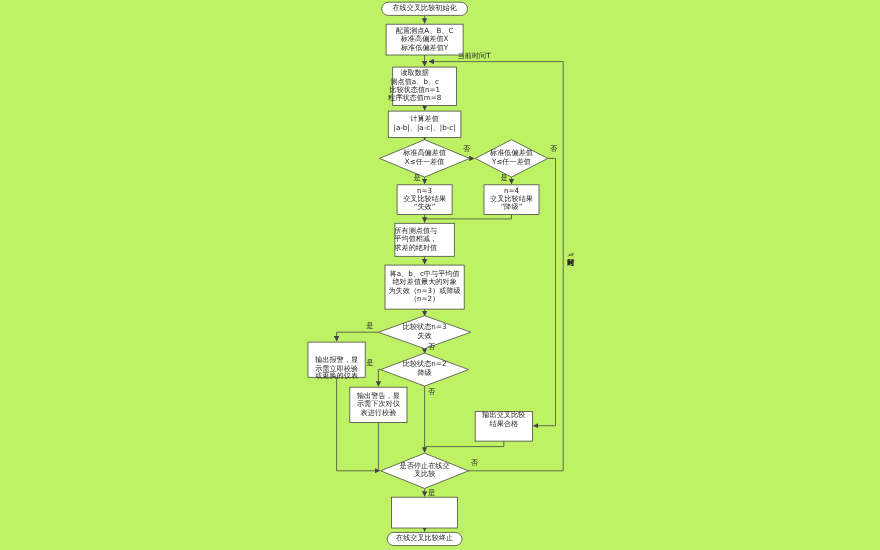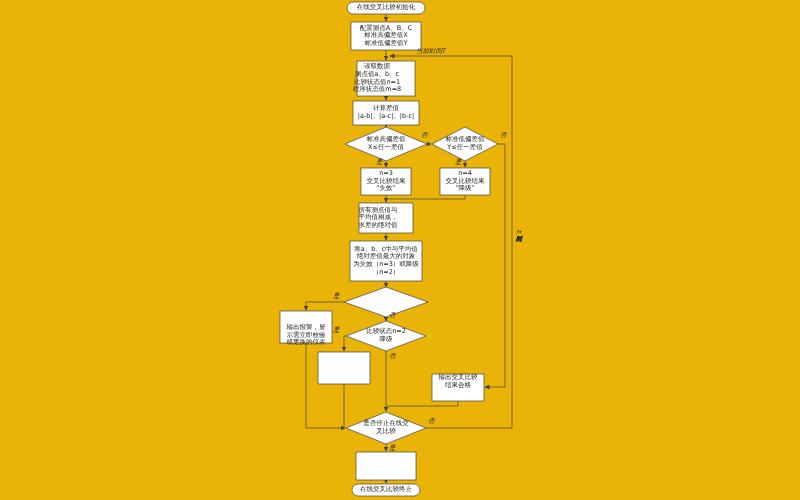--- a/index.html
+++ b/index.html
@@ -1,21 +1,21 @@
 <!DOCTYPE html>
 <html><head>
 <meta charset="utf-8">
 <style>
   html,body{margin:0;padding:0;background:#fff;}
   body{font-family:"DejaVu Sans","Liberation Sans",sans-serif;}
-  .canvas{position:relative;width:800px;height:500px;background:#eab308;overflow:hidden;}
+  .canvas{position:relative;width:800px;height:500px;background:#bef264;overflow:hidden;}
   .layer{position:absolute;left:0;top:0;}
   .node{position:absolute;display:flex;flex-direction:column;align-items:center;justify-content:center;
         font-size:6.5px;line-height:1.18;color:#222;text-align:center;white-space:nowrap;}
-  .elabel{position:absolute;font-size:6.5px;color:#222;white-space:nowrap;font-style:italic;}
+  .elabel{position:absolute;font-size:6.5px;color:#222;white-space:nowrap;}
   .vertical{writing-mode:vertical-rl;}
 </style>
 </head>
 <body>
 
 <div class="canvas">
 
   <svg class="layer" width="800" height="500" viewBox="0 0 800 500">
     <defs>
       <marker id="arr" markerWidth="5" markerHeight="5" refX="4.5" refY="2.5" orient="auto" markerUnits="userSpaceOnUse">
@@ -110,28 +110,37 @@
       <div>所有测点值与</div>
       <div>平均值相减，</div>
       <div>求差的绝对值</div>
     </div>
   <div class="node" style="left:350px;top:241px;width:72px;height:40px">
       <div>将a、b、c中与平均值</div>
       <div>绝对差值最大的对象</div>
       <div>为失效（n=3）或降级</div>
       <div>（n=2）</div>
     </div>
+  <div class="node" style="left:344px;top:287px;width:84px;height:30px">
+      <div>比较状态n=3</div>
+      <div>失效</div>
+    </div>
   <div class="node" style="left:280px;top:311px;width:52px;height:49px">
       <div>输出报警，显</div>
       <div>示需立即校验</div>
       <div>或更换的仪表</div>
     </div>
   <div class="node" style="left:346px;top:321px;width:80px;height:30px">
       <div>比较状态n=2</div>
       <div>降级</div>
+    </div>
+  <div class="node" style="left:318px;top:352px;width:52px;height:32px">
+      <div>输出警告，显</div>
+      <div>示需下次对仪</div>
+      <div>表进行校验</div>
     </div>
   <div class="node" style="left:432px;top:374px;width:52px;height:15px">
       <div>输出交叉比较</div>
       <div>结果合格</div>
     </div>
   <div class="node" style="left:346px;top:412px;width:80px;height:32px">
       <div>是否停止在线交</div>
       <div>叉比较</div>
     </div>
   <div class="node" style="left:352px;top:484px;width:68px;height:12px">

